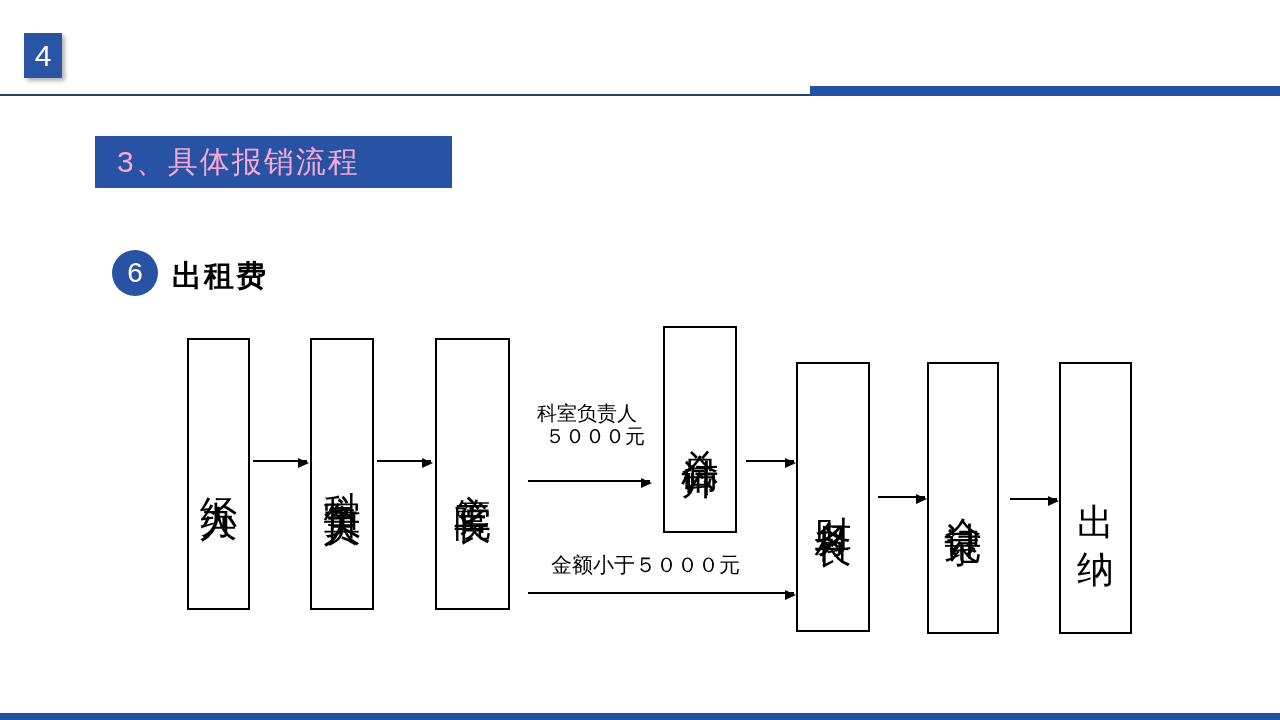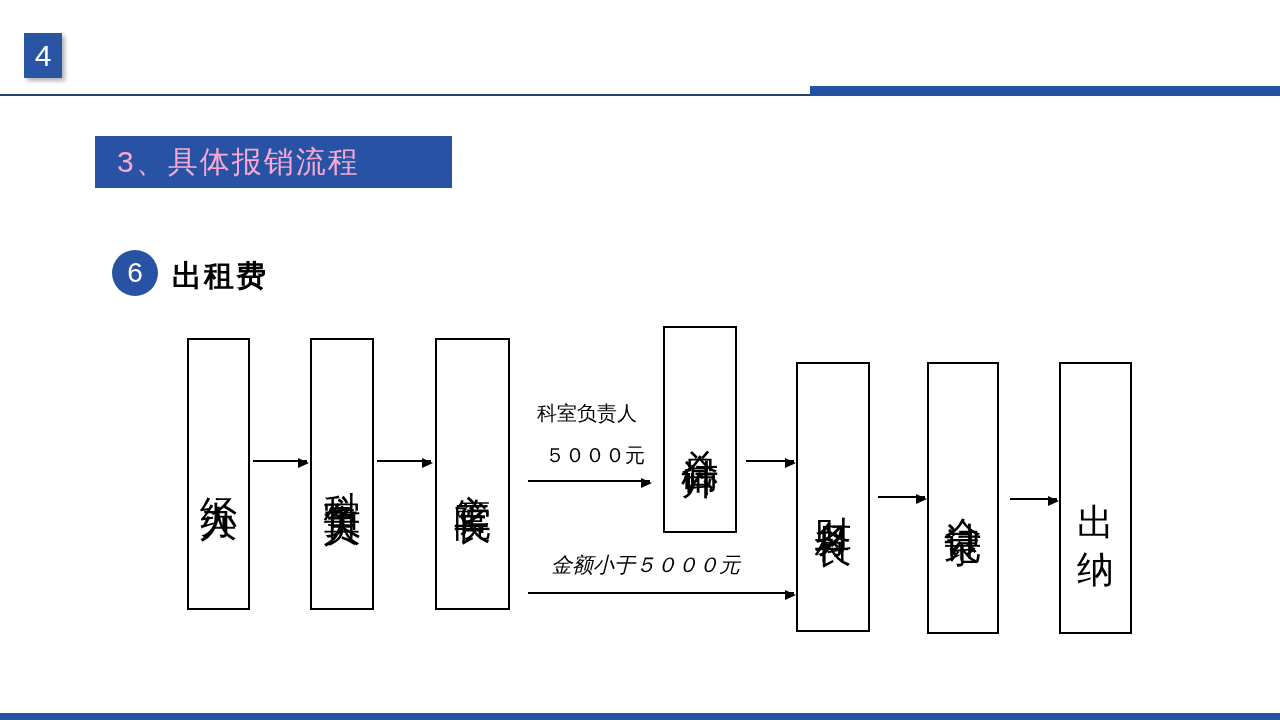--- a/index.html
+++ b/index.html
@@ -48,22 +48,22 @@
   }
   .fbox .vtxt.sparse{letter-spacing:48px;transform:translateY(24px);}
   
   .arrow{position:absolute;height:0;border-top:2px solid #000;}
   .arrow::after{
     content:"";position:absolute;right:-2px;top:-4px;width:0;height:0;
     border-top:5px solid transparent;border-bottom:5px solid transparent;border-left:11px solid #000;
   }
   
   .branch-label-upper{position:absolute;left:537px;top:402px;font-size:20px;line-height:23px;color:#000;}
-  .branch-label-upper .l2{padding-left:8px;margin-top:19px;}
-  .branch-label-lower{position:absolute;left:551px;top:551px;font-size:21px;color:#000;white-space:nowrap;font-style:italic;}
+  .branch-label-upper .l2{padding-left:8px;}
+  .branch-label-lower{position:absolute;left:551px;top:551px;font-size:21px;color:#000;white-space:nowrap;}
   .footer-bar{position:absolute;left:0;top:713px;width:1280px;height:7px;background:#2152a3;}
 </style>
 </head>
 <body>
 
 <div id="slide">
 
   <div class="chapter-badge">
     <span>4</span>
   </div>

